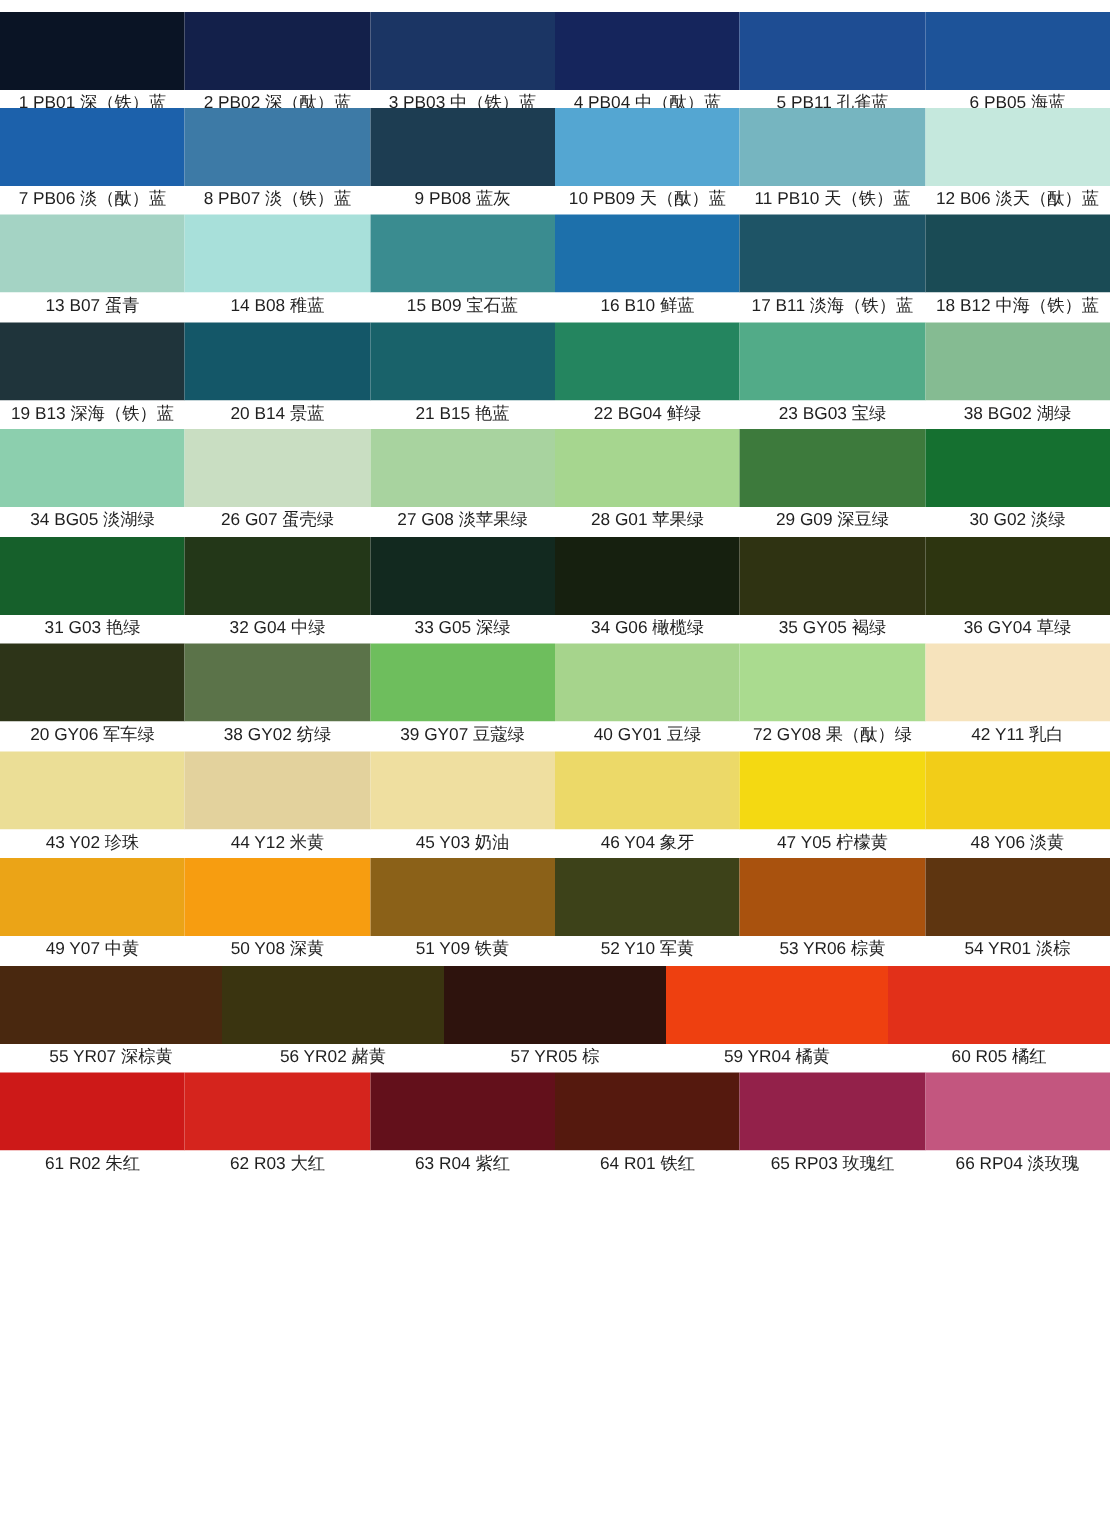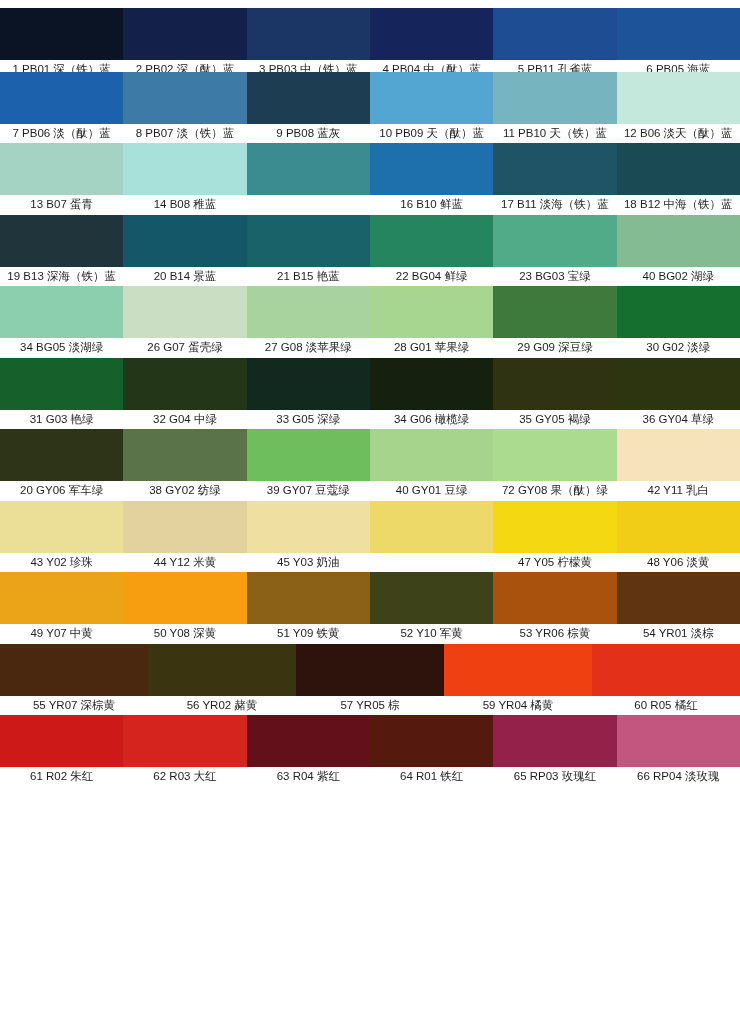--- a/index.html
+++ b/index.html
@@ -123,20 +123,21 @@
       <div class="palette-cell">
         <div class="swatch" style="background: rgb(164, 211, 196);"></div>
         <div class="swatch-label">13 B07 蛋青</div>
       </div>
       <div class="palette-cell">
         <div class="swatch" style="background: rgb(168, 224, 218);"></div>
         <div class="swatch-label">14 B08 稚蓝</div>
       </div>
       <div class="palette-cell">
         <div class="swatch" style="background: rgb(58, 140, 144);"></div>
+        <div class="swatch-label">15 B09 宝石蓝</div>
       </div>
       <div class="palette-cell">
         <div class="swatch" style="background: rgb(29, 112, 171);"></div>
         <div class="swatch-label">16 B10 鲜蓝</div>
       </div>
       <div class="palette-cell">
         <div class="swatch" style="background: rgb(30, 84, 102);"></div>
         <div class="swatch-label">17 B11 淡海（铁）蓝</div>
       </div>
       <div class="palette-cell">
@@ -160,21 +161,21 @@
       <div class="palette-cell">
         <div class="swatch" style="background: rgb(36, 133, 95);"></div>
         <div class="swatch-label">22 BG04 鲜绿</div>
       </div>
       <div class="palette-cell">
         <div class="swatch" style="background: rgb(82, 171, 136);"></div>
         <div class="swatch-label">23 BG03 宝绿</div>
       </div>
       <div class="palette-cell">
         <div class="swatch" style="background: rgb(133, 187, 146);"></div>
-        <div class="swatch-label">40 BG02 湖绿</div>
+        <div class="swatch-label">38 BG02 湖绿</div>
       </div>
     </div>
     <div class="palette-row">
       <div class="palette-cell">
         <div class="swatch" style="background: rgb(140, 207, 174);"></div>
         <div class="swatch-label">34 BG05 淡湖绿</div>
       </div>
       <div class="palette-cell">
         <div class="swatch" style="background: rgb(201, 222, 194);"></div>
         <div class="swatch-label">26 G07 蛋壳绿</div>
@@ -256,20 +257,21 @@
       <div class="palette-cell">
         <div class="swatch" style="background: rgb(227, 210, 157);"></div>
         <div class="swatch-label">44 Y12 米黄</div>
       </div>
       <div class="palette-cell">
         <div class="swatch" style="background: rgb(239, 223, 160);"></div>
         <div class="swatch-label">45 Y03 奶油</div>
       </div>
       <div class="palette-cell">
         <div class="swatch" style="background: rgb(236, 217, 104);"></div>
+        <div class="swatch-label">46 Y04 象牙</div>
       </div>
       <div class="palette-cell">
         <div class="swatch" style="background: rgb(244, 217, 18);"></div>
         <div class="swatch-label">47 Y05 柠檬黄</div>
       </div>
       <div class="palette-cell">
         <div class="swatch" style="background: rgb(242, 205, 24);"></div>
         <div class="swatch-label">48 Y06 淡黄</div>
       </div>
     </div>

